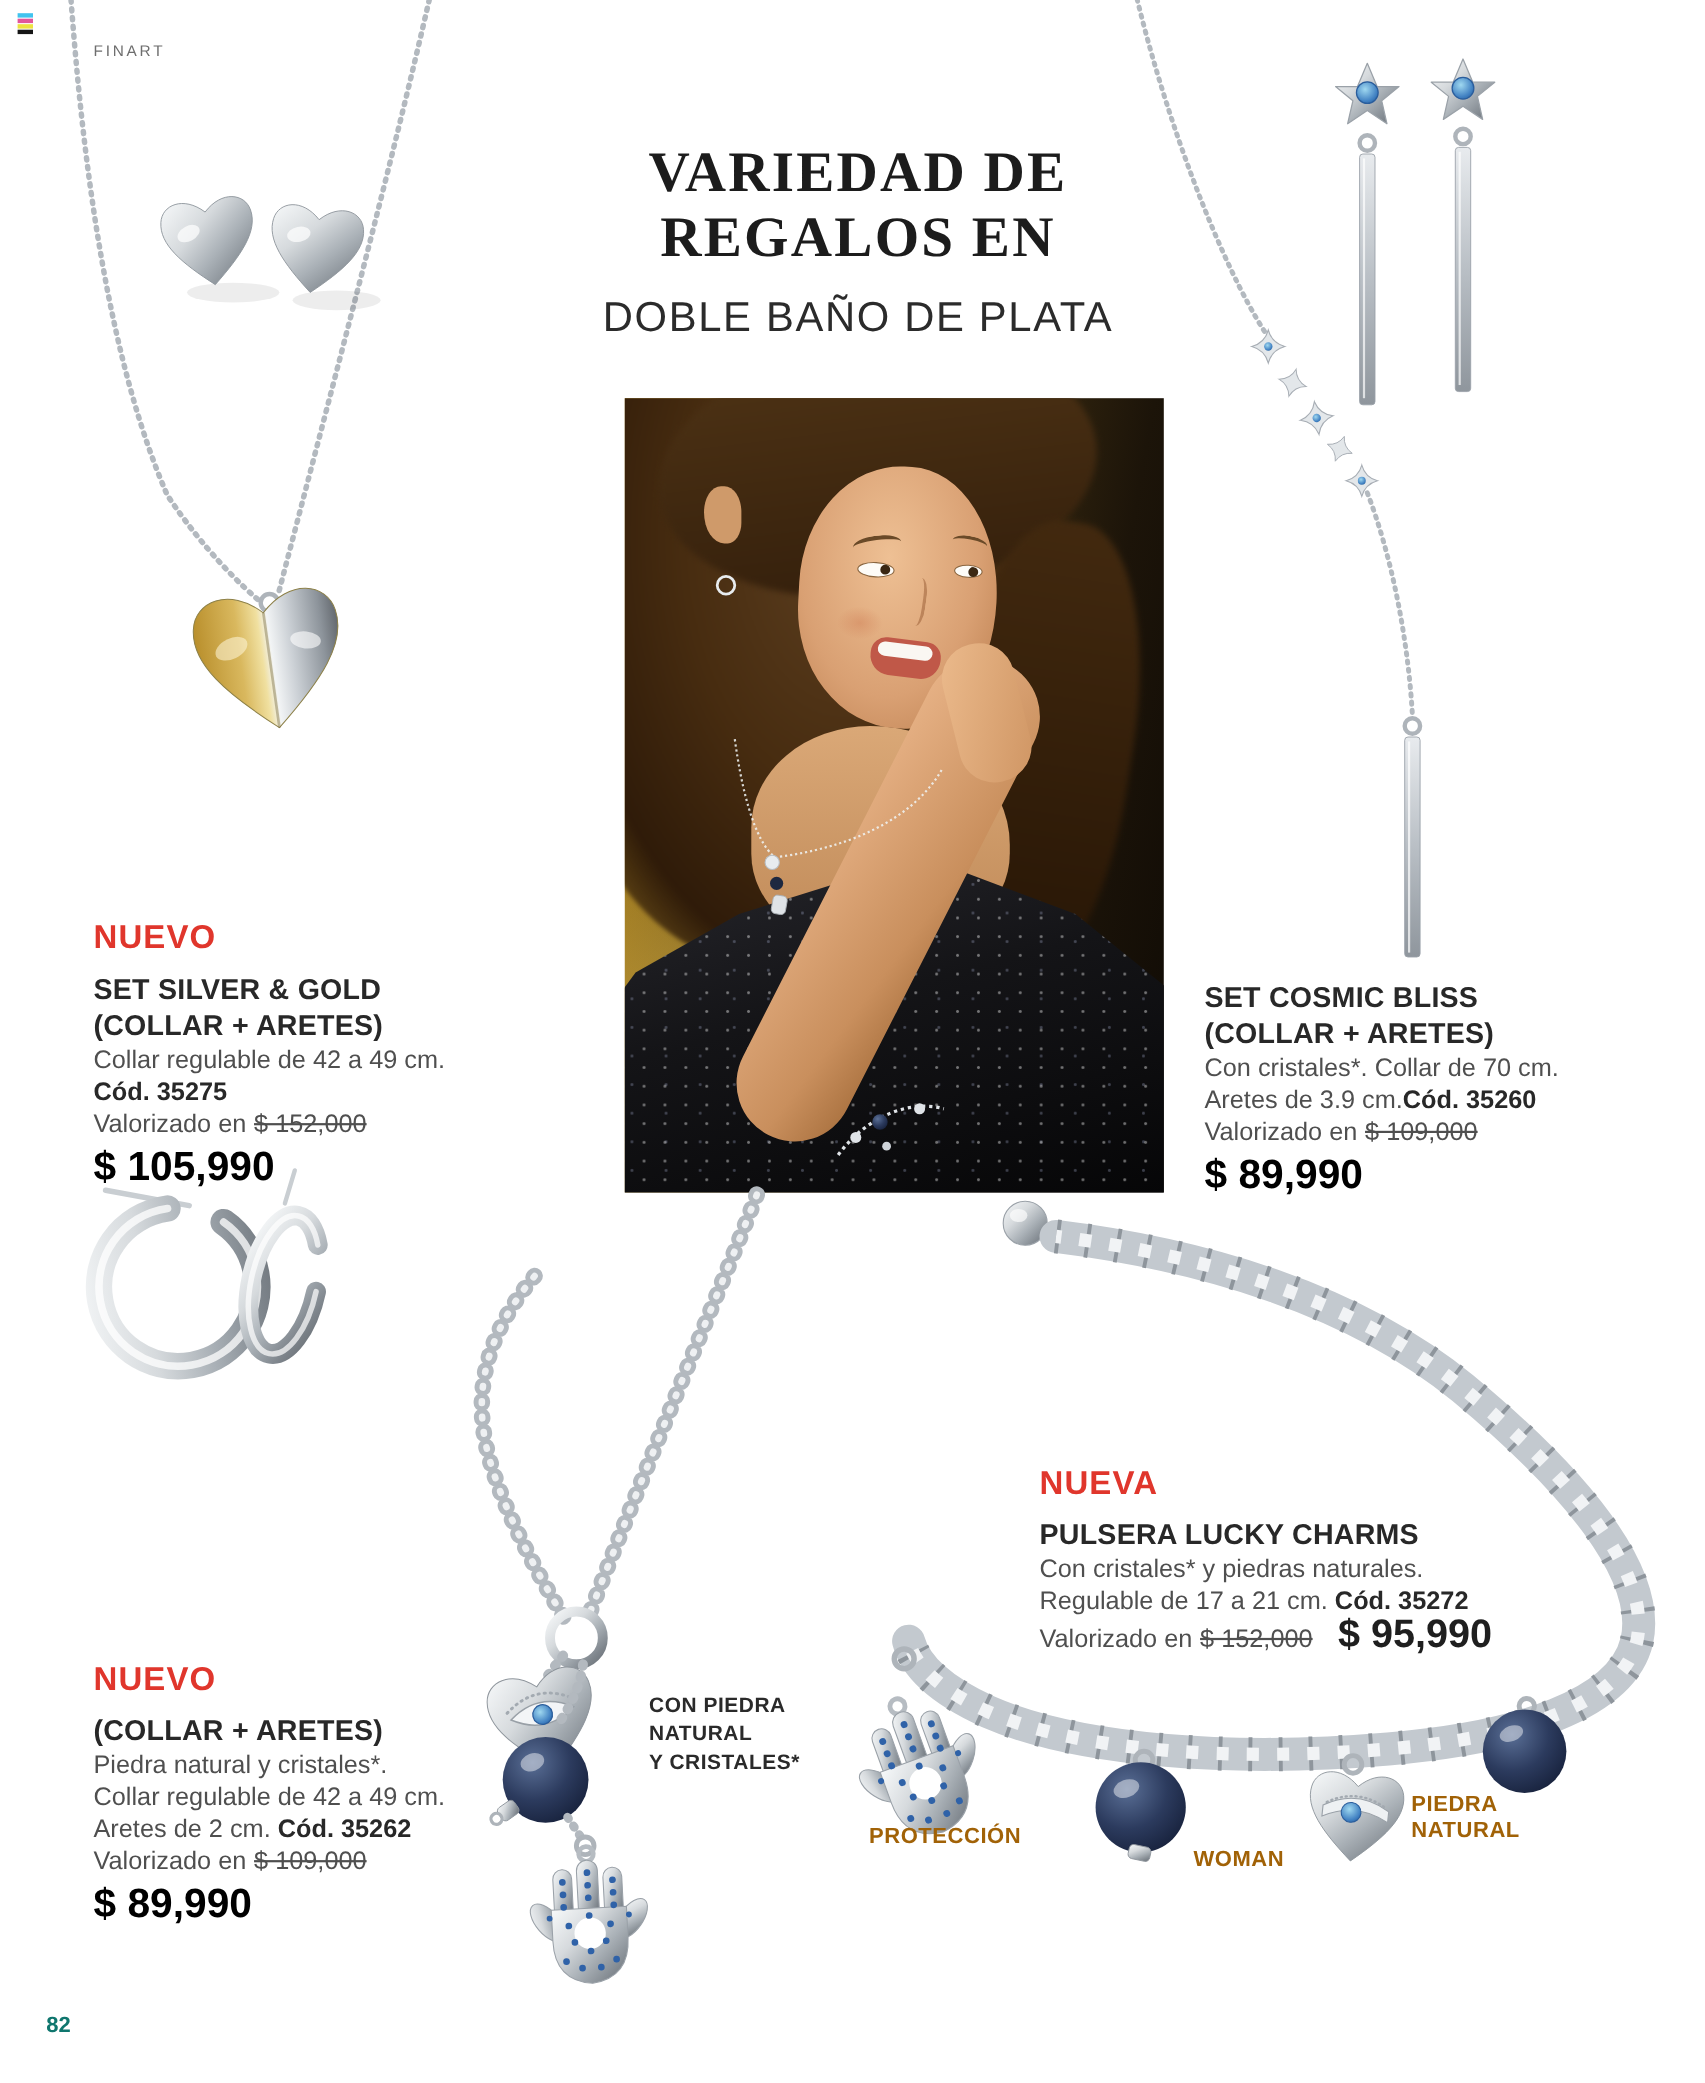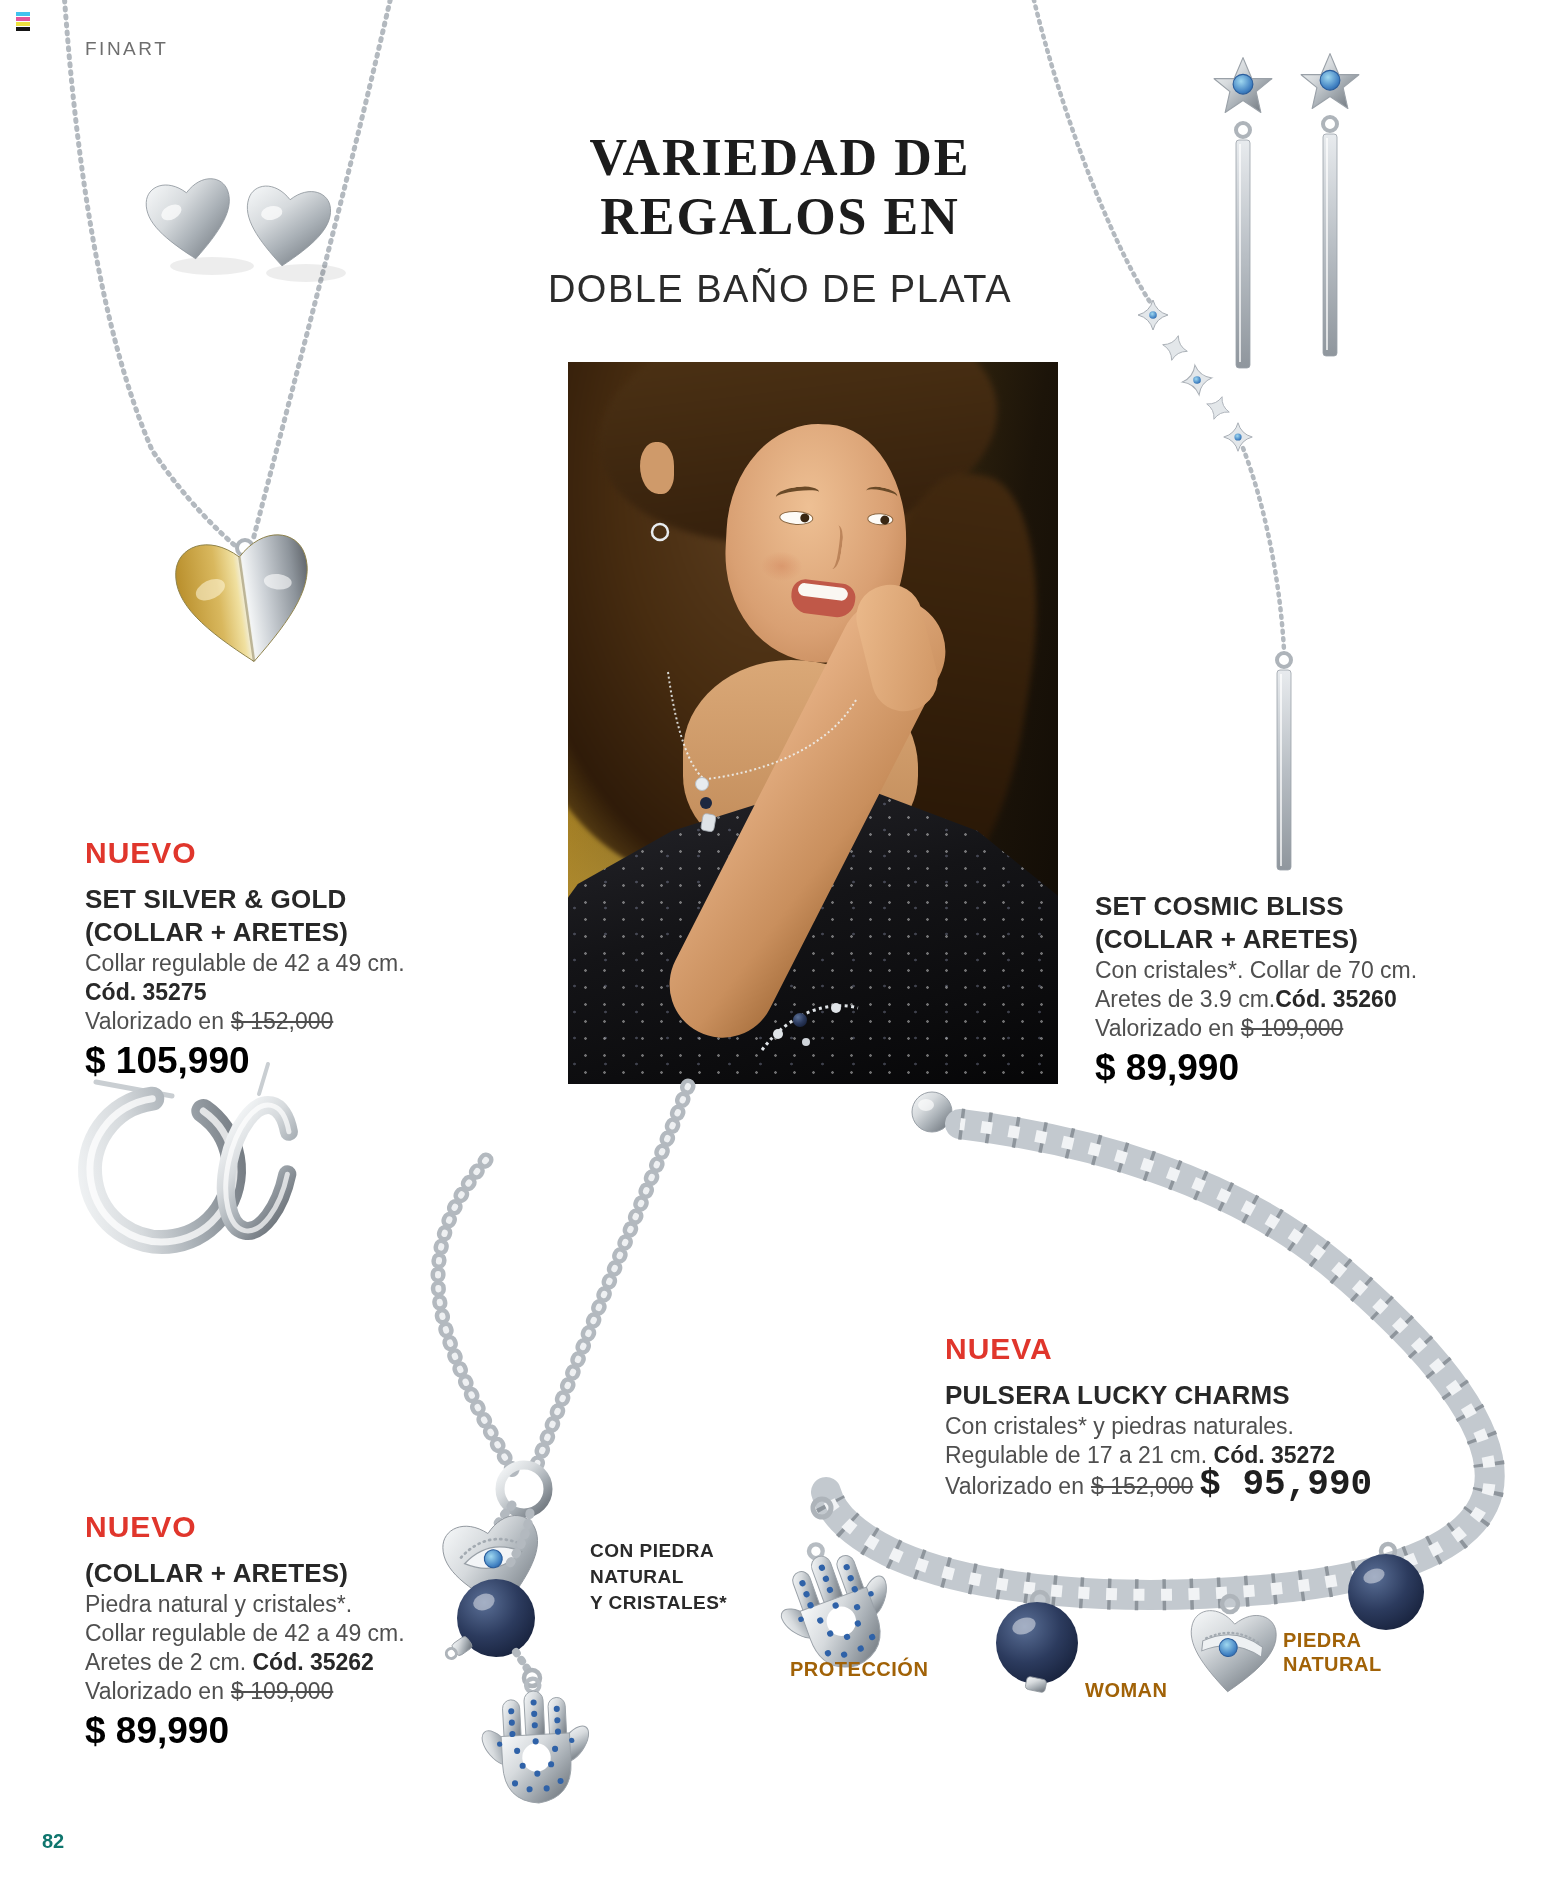--- a/index.html
+++ b/index.html
@@ -5,21 +5,21 @@
   html,body{margin:0;padding:0;background:#e9e9e9;}
   #page{position:relative;width:1550px;height:1894px;background:#ffffff;overflow:hidden;
         font-family:"Liberation Sans", sans-serif;}
   .abs{position:absolute;}
 
   
   .regmark{left:16px;top:12px;width:14px;z-index:3;}
   .regmark div{height:4px;margin-bottom:1px;}
 
   
-  .brand{left:85px;top:38px;font-size:19px;letter-spacing:2.5px;color:#6e6e6e;font-weight:500;z-index:3;}
+  .brand{left:85px;top:38px;font-size:14px;letter-spacing:2.5px;color:#6e6e6e;font-weight:500;z-index:3;}
 
   
   .title{left:460px;top:128px;width:640px;text-align:center;z-index:2;
          font-family:"Liberation Serif", serif;font-weight:700;font-size:52px;line-height:59px;
          letter-spacing:2px;color:#1c1c1c;}
   .subtitle{left:430px;top:268px;width:700px;text-align:center;z-index:2;
          font-size:38px;letter-spacing:1.5px;color:#2b2b2b;font-weight:400;}
 
   
   .photo{left:568px;top:362px;width:490px;height:722px;overflow:hidden;z-index:0;
@@ -63,21 +63,21 @@
 
   
   .pblock{z-index:5;}
   .badge{font-size:30px;line-height:34px;font-weight:700;letter-spacing:1px;margin-bottom:13px;}
   .pname{font-size:26px;line-height:33px;font-weight:700;color:#282828;letter-spacing:.2px;}
   .pdesc{font-size:23px;line-height:29px;color:#4f4f4f;}
   .pcode{font-weight:700;color:#282828;}
   .valrow{font-size:23px;line-height:29px;color:#4f4f4f;}
   .strike{text-decoration:line-through;text-decoration-thickness:2px;margin-left:7px;}
   .pprice{font-size:37px;line-height:46px;font-weight:700;color:#000000;margin-top:2px;}
-  .price-inline{font-size:36px;font-weight:700;color:#1f1f1f;margin-left:6px;font-family:Liberation Mono, monospace;}
+  .price-inline{font-size:36px;font-weight:700;color:#1f1f1f;margin-left:23px;}
 
   .note{left:590px;top:1538px;width:220px;z-index:5;font-size:19px;line-height:26px;font-weight:700;
         letter-spacing:.5px;color:#2a2a2a;}
   .charm-label{z-index:5;font-size:20px;line-height:24px;font-weight:700;letter-spacing:.5px;color:#a16207;}
 
   .pagenum{left:42px;top:1830px;font-size:20px;font-weight:600;color:#0f766e;z-index:3;}
 
   
   #jewels{position:absolute;left:0;top:0;z-index:1;pointer-events:none;}
 </style>

